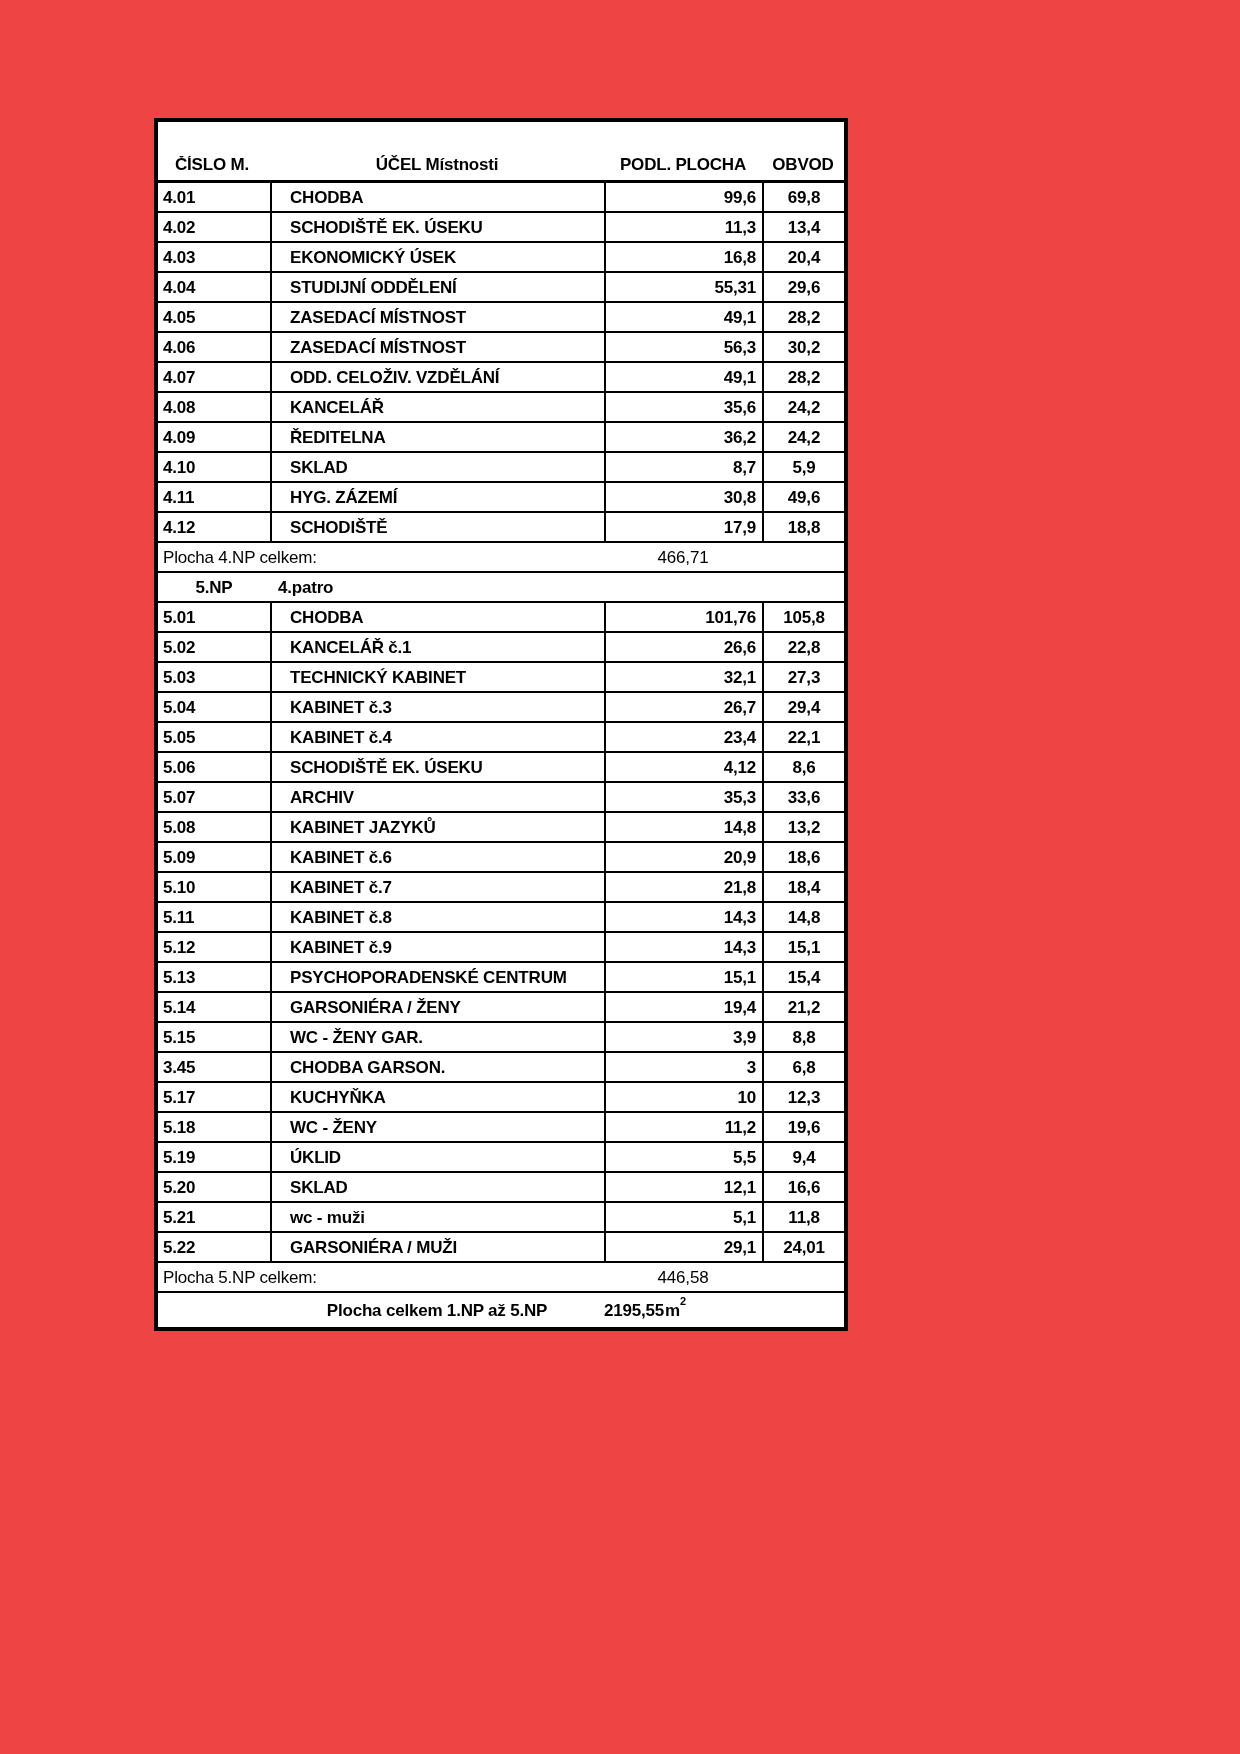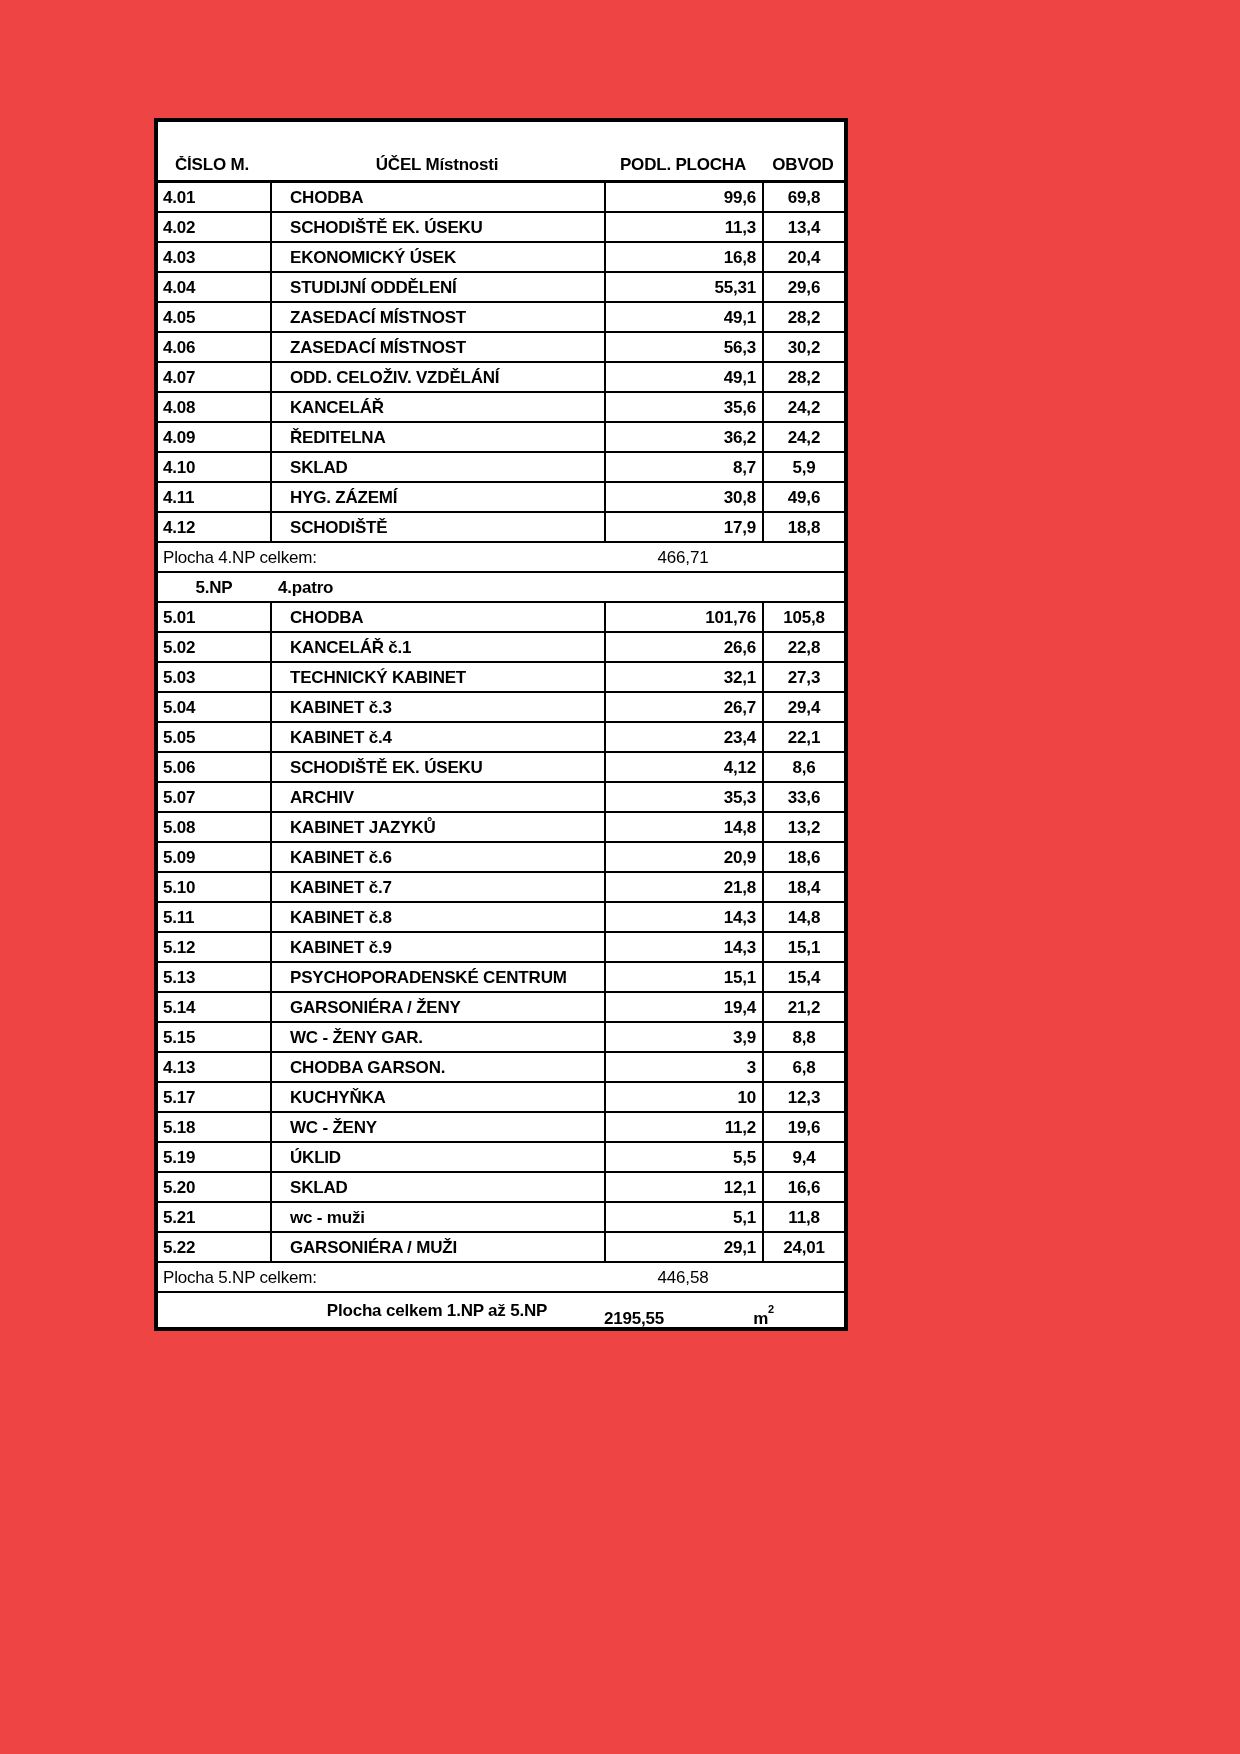--- a/index.html
+++ b/index.html
@@ -57,22 +57,22 @@
   .total-row .total-value{
     position:absolute;left:446px;width:158px;top:0;height:100%;
     display:flex;align-items:center;justify-content:center;
   }
   .grand-total-row{font-weight:bold;height:34px;}
   .grand-total-row .gt-label{
     position:absolute;left:112px;width:334px;top:0;height:100%;
     display:flex;align-items:center;justify-content:center;
   }
   .grand-total-row .gt-value{
-    position:absolute;left:446px;width:170px;top:8px;height:100%;
-    display:flex;align-items:center;justify-content:space-between;gap:10px;
+    position:absolute;left:446px;width:170px;top:0;height:100%;
+    display:flex;align-items:center;justify-content:flex-start;
   }
   .gt-unit{margin-left:1px;}
   .gt-value sup{font-size:11px;vertical-align:super;line-height:0;position:relative;top:-4px;}
 </style>
 </head>
 <body>
 
 <div class="page">
   <div class="doc-table">
 
@@ -250,21 +250,21 @@
           <div class="cell c-area">19,4</div>
           <div class="cell c-perim">21,2</div>
         </div>
         <div class="t-row data-row">
           <div class="cell c-no">5.15</div>
           <div class="cell c-purpose">WC - ŽENY GAR.</div>
           <div class="cell c-area">3,9</div>
           <div class="cell c-perim">8,8</div>
         </div>
         <div class="t-row data-row">
-          <div class="cell c-no">4.13</div>
+          <div class="cell c-no">3.45</div>
           <div class="cell c-purpose">CHODBA GARSON.</div>
           <div class="cell c-area">3</div>
           <div class="cell c-perim">6,8</div>
         </div>
         <div class="t-row data-row">
           <div class="cell c-no">5.17</div>
           <div class="cell c-purpose">KUCHYŇKA</div>
           <div class="cell c-area">10</div>
           <div class="cell c-perim">12,3</div>
         </div>

